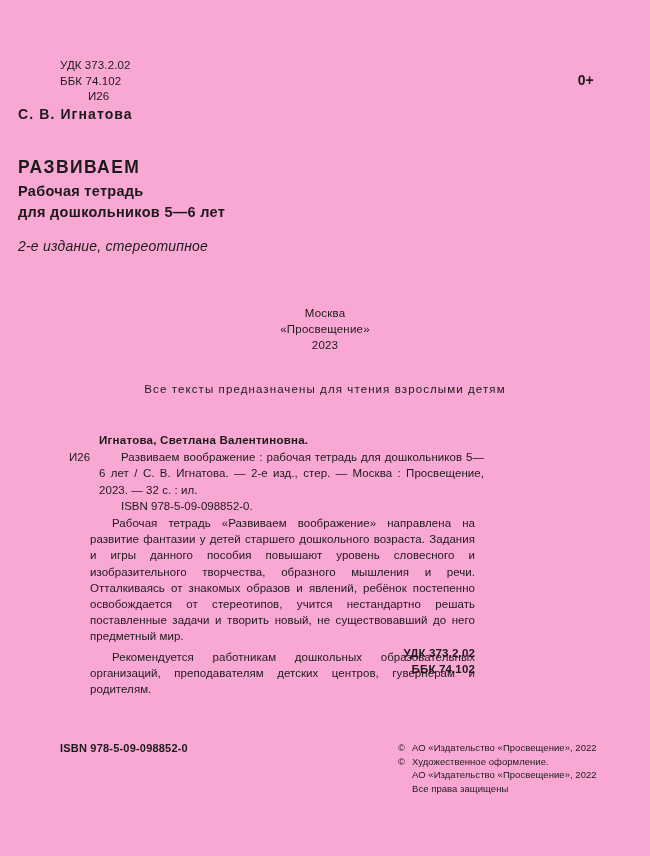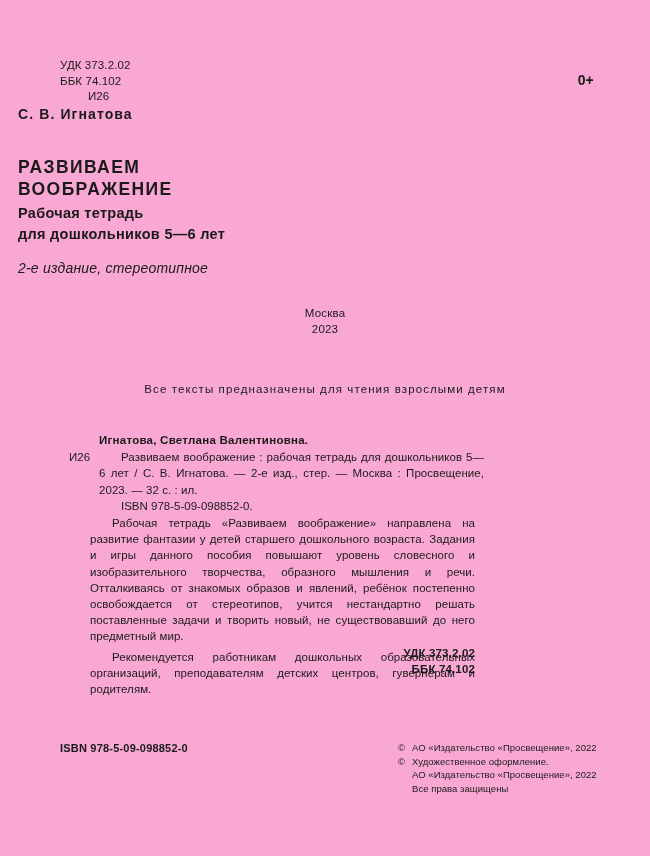--- a/index.html
+++ b/index.html
@@ -226,31 +226,31 @@
     <span class="bbk">ББК 74.102</span>
     <span class="code-i">И26</span>
   </div>
 
   <div class="age-mark">0+</div>
 
   <div class="title-block">
     <div class="author-line">С. В. Игнатова</div>
     <div class="main-title">
       <span class="t-line">РАЗВИВАЕМ</span>
-      <span class="t-line">ВООБРАЖЕНИЕ</span>
     </div>
     <div class="subtitle">
       <span class="s-line">Рабочая тетрадь</span>
       <span class="s-line">для дошкольников 5—6 лет</span>
     </div>
     <div class="edition">2-е издание, стереотипное</div>
   </div>
 
   <div class="imprint">
     <span>Москва</span>
+    <span>«Просвещение»</span>
     <span>2023</span>
   </div>
 
   <div class="notice">Все тексты предназначены для чтения взрослыми детям</div>
 
   <div class="cip">
     <div class="cip-author">Игнатова, Светлана Валентиновна.</div>
     <div class="cip-body">
       <span class="cip-shelfmark">И26</span>
       <div class="cip-desc">Развиваем воображение : рабочая тетрадь для дошкольников 5—6 лет / С. В. Игнатова. — 2-е изд., стер. — Москва : Просвещение, 2023. — 32 с. : ил.</div>

